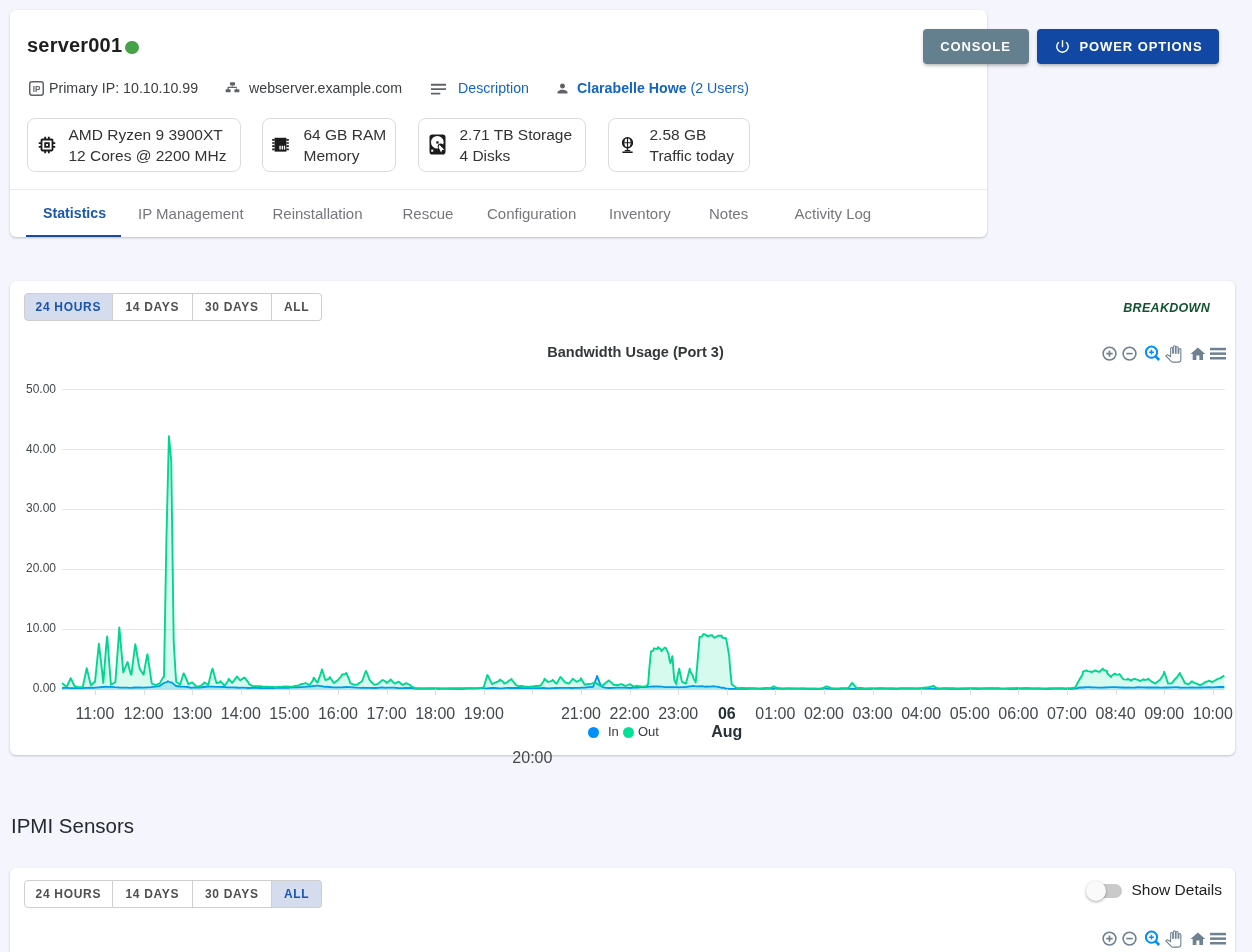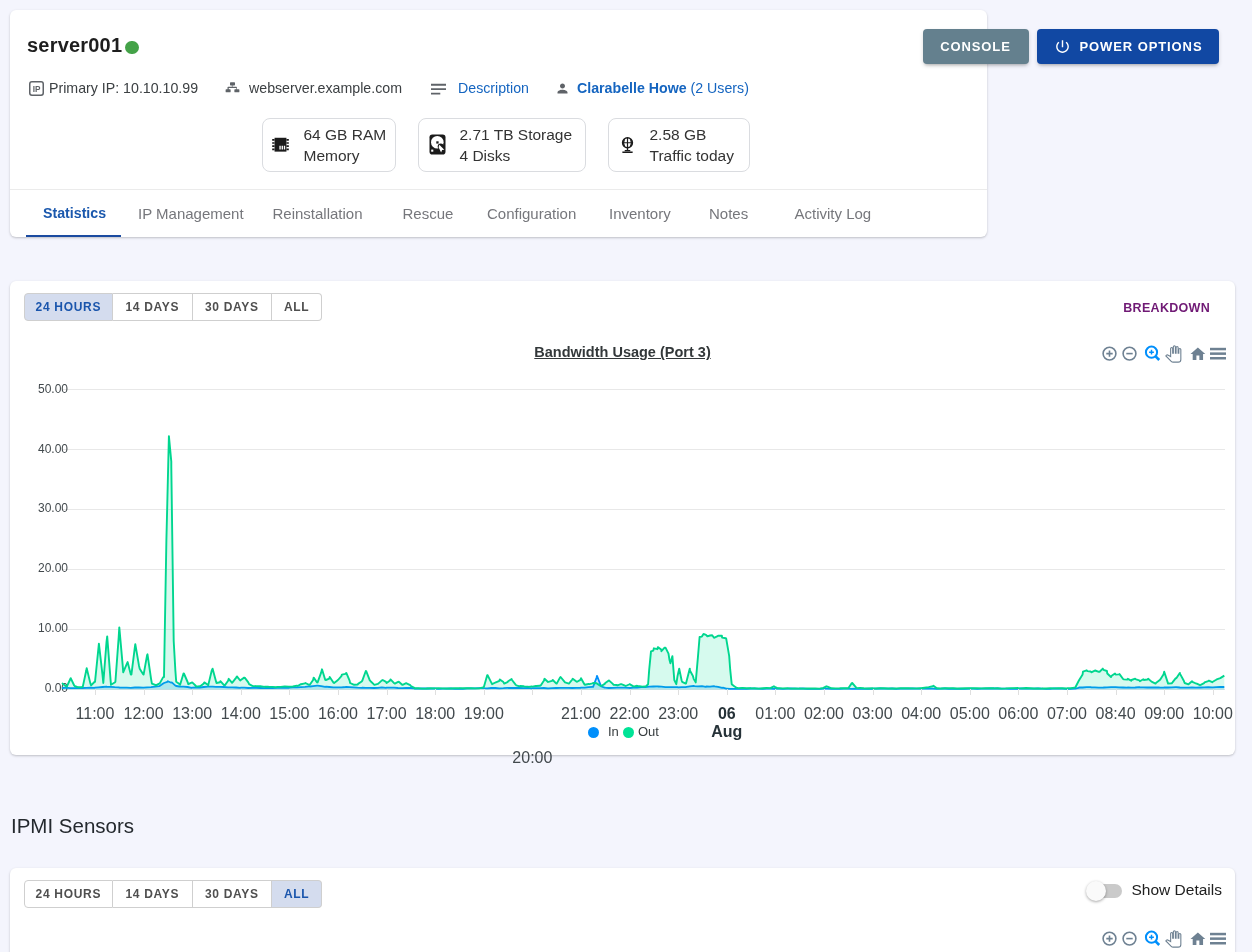--- a/index.html
+++ b/index.html
@@ -26,24 +26,24 @@
   box-shadow:0 3px 3px -2px rgba(0,0,0,0.2), 0 2px 4px 0 rgba(0,0,0,0.14); }
 #console { left:912.5px; width:106px; background:#64808e; line-height:35px;}
 #power { left:1027px; width:182px; background:#1148a3; line-height:35px; }
 .bgroup { position:absolute; left:13.6px; top:12px; height:34px; display:flex; border-radius:4px; }
 .bg-btn { height:28px; line-height:26.5px; text-align:center; font-size:12px; font-weight:bold;
   letter-spacing:0.7px; color:#4f4f4f; border:1px solid #cfcfcf; border-left-width:0; background:#fff; }
 .bg-btn:first-child { border-left-width:1px; border-radius:4px 0 0 4px; }
 .bg-btn:last-child { border-radius:0 4px 4px 0;text-align:center; }
 .bg-btn.on { background:#d4dcee; color:#1a55ac; }
 .breakdown { position:absolute; right:25px; top:20px; font-size:12.5px; font-weight:bold;
-  color:#701a75; letter-spacing:0.3px; }
-.ctitle { position:absolute; left:0; width:100%; text-align:center; font-size:14.5px; font-weight:bold; color:#33383a;text-decoration:underline; }
+  color:#14532d; letter-spacing:0.3px;font-style:italic; }
+.ctitle { position:absolute; left:13px; width:100%; text-align:center; font-size:14.5px; font-weight:bold; color:#33383a; }
 .grid { position:absolute; left:52px; width:1163px; height:1px; background:#e8e8e8; }
-.yl { position:absolute; left:0; width:46px; text-align:right; font-size:12px; color:#42494d;margin-left:12px; }
+.yl { position:absolute; left:0; width:46px; text-align:right; font-size:12px; color:#42494d; }
 .xl { position:absolute; top:423.5px; width:50px; text-align:center; font-size:16px; color:#42494d; }
 .lm { position:absolute; width:11px; height:11px; border-radius:50%; top:445.5px; }
 .lt { position:absolute; top:443px; font-size:13px; color:#373d3f; }
 .toolbar { position:absolute; right:7.5px; }
 .tick { position:absolute; top:408.2px; width:1px; height:6px; background:#dfdfdf; }
 .switch { position:absolute; left:1076px; top:13px; }
 .sw-track { position:absolute; left:2px; top:3px; width:34px; height:14px; border-radius:7px; background:#9e9e9e; opacity:0.55; }
 .sw-knob { position:absolute; left:0; top:0; width:20px; height:20px; border-radius:50%; background:#fafafa;
   box-shadow:0 1px 3px rgba(0,0,0,0.35); }
 </style></head>
@@ -64,20 +64,26 @@
     <span class="it" style="left:239px">webserver.example.com</span>
     <svg class="abs" style="left:421px;top:2.5px" width="15" height="13" viewBox="0 0 21 18" fill="#5f6368">
         <path d="M0 1h21v2.6H0zM0 7.2h21v2.6H0zM0 13.4h13v2.6H0z"></path>
       </svg>
     <span class="it link" style="left:448px">Description</span>
     <svg class="abs" style="left:544.5px;top:1px" width="15" height="15" viewBox="0 0 24 24" fill="#5f6368">
         <path d="M12 12c2.21 0 4-1.79 4-4s-1.79-4-4-4-4 1.79-4 4 1.79 4 4 4zm0 2c-2.67 0-8 1.34-8 4v2h16v-2c0-2.66-5.33-4-8-4z"></path>
       </svg>
     <span class="it link" style="left:567px"><b>Clarabelle Howe</b> (2 Users)</span>
   </div>
+  <div class="chip" style="left:17px;width:214px">
+      <svg class="ic" style="left:7.5px;margin-top:-11px" width="22" height="22" viewBox="0 0 24 24" fill="#1b1b1b">
+        <path d="M15 9H9v6h6V9zm-2 4h-2v-2h2v2zm8-2V9h-2V7c0-1.1-.9-2-2-2h-2V3h-2v2h-2V3H9v2H7c-1.1 0-2 .9-2 2v2H3v2h2v2H3v2h2v2c0 1.1.9 2 2 2h2v2h2v-2h2v2h2v-2h2c1.1 0 2-.9 2-2v-2h2v-2h-2v-2h2zm-4 6H7V7h10v10z"></path>
+      </svg>
+      <div class="tx" style="left:40.5px">AMD Ryzen 9 3900XT<br>12 Cores @ 2200 MHz</div>
+    </div>
     <div class="chip" style="left:252px;width:134px">
       <svg class="ic" style="left:8px;margin-top:-9.5px" width="19" height="19" viewBox="0 0 24 24" fill="#1b1b1b">
         <rect x="4.5" y="3.5" width="15" height="17.5"></rect>
         <path d="M1.5 5h3v2.2h-3zM1.5 9h3v2.2h-3zM1.5 13h3v2.2h-3zM1.5 17h3v2.2h-3zM19.5 5h3v2.2h-3zM19.5 9h3v2.2h-3zM19.5 13h3v2.2h-3zM19.5 17h3v2.2h-3z"></path>
         <path fill="#fff" d="M10.6 13.6h1.7v4.8h-1.7zM13.4 13.6h1.7v4.8h-1.7zM16.2 13.6h1.7v4.8h-1.7z"></path>
       </svg>
       <div class="tx" style="left:40.5px">64 GB RAM<br>Memory</div>
     </div>
     <div class="chip" style="left:408px;width:167.5px">
       <svg class="ic" style="left:10px;margin-top:-10.4px" width="17" height="21" viewBox="0 0 17 21">

